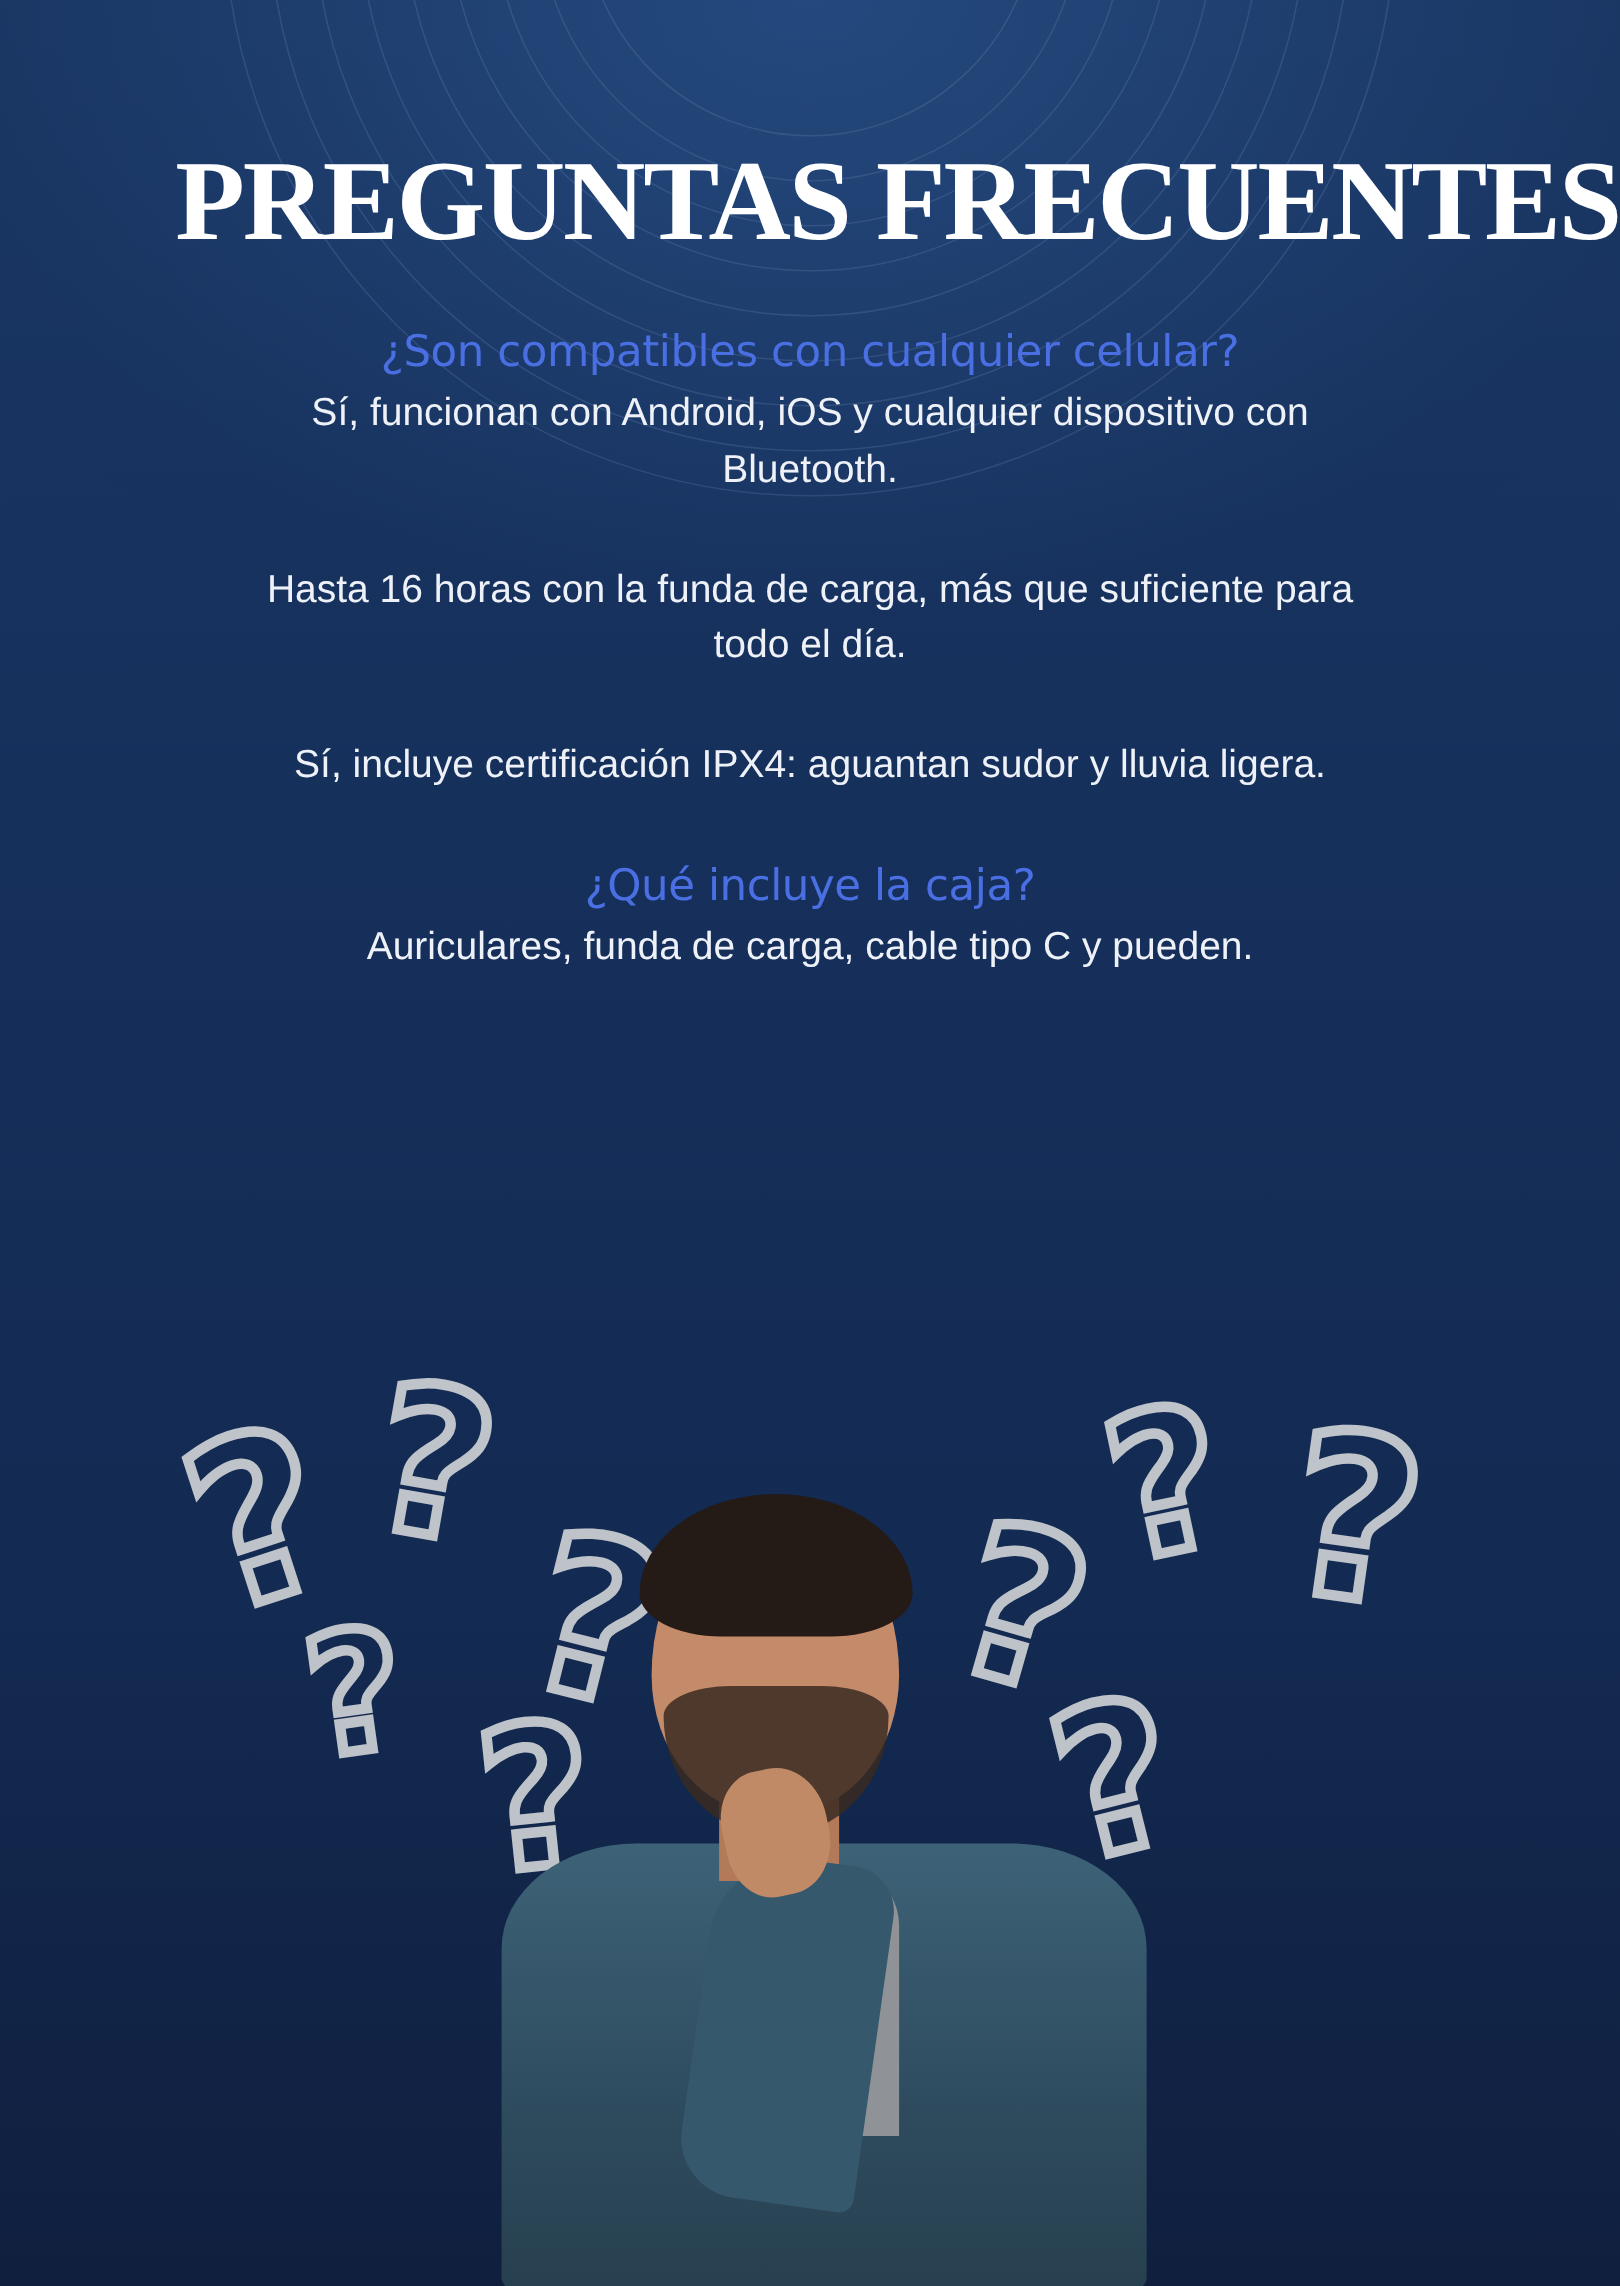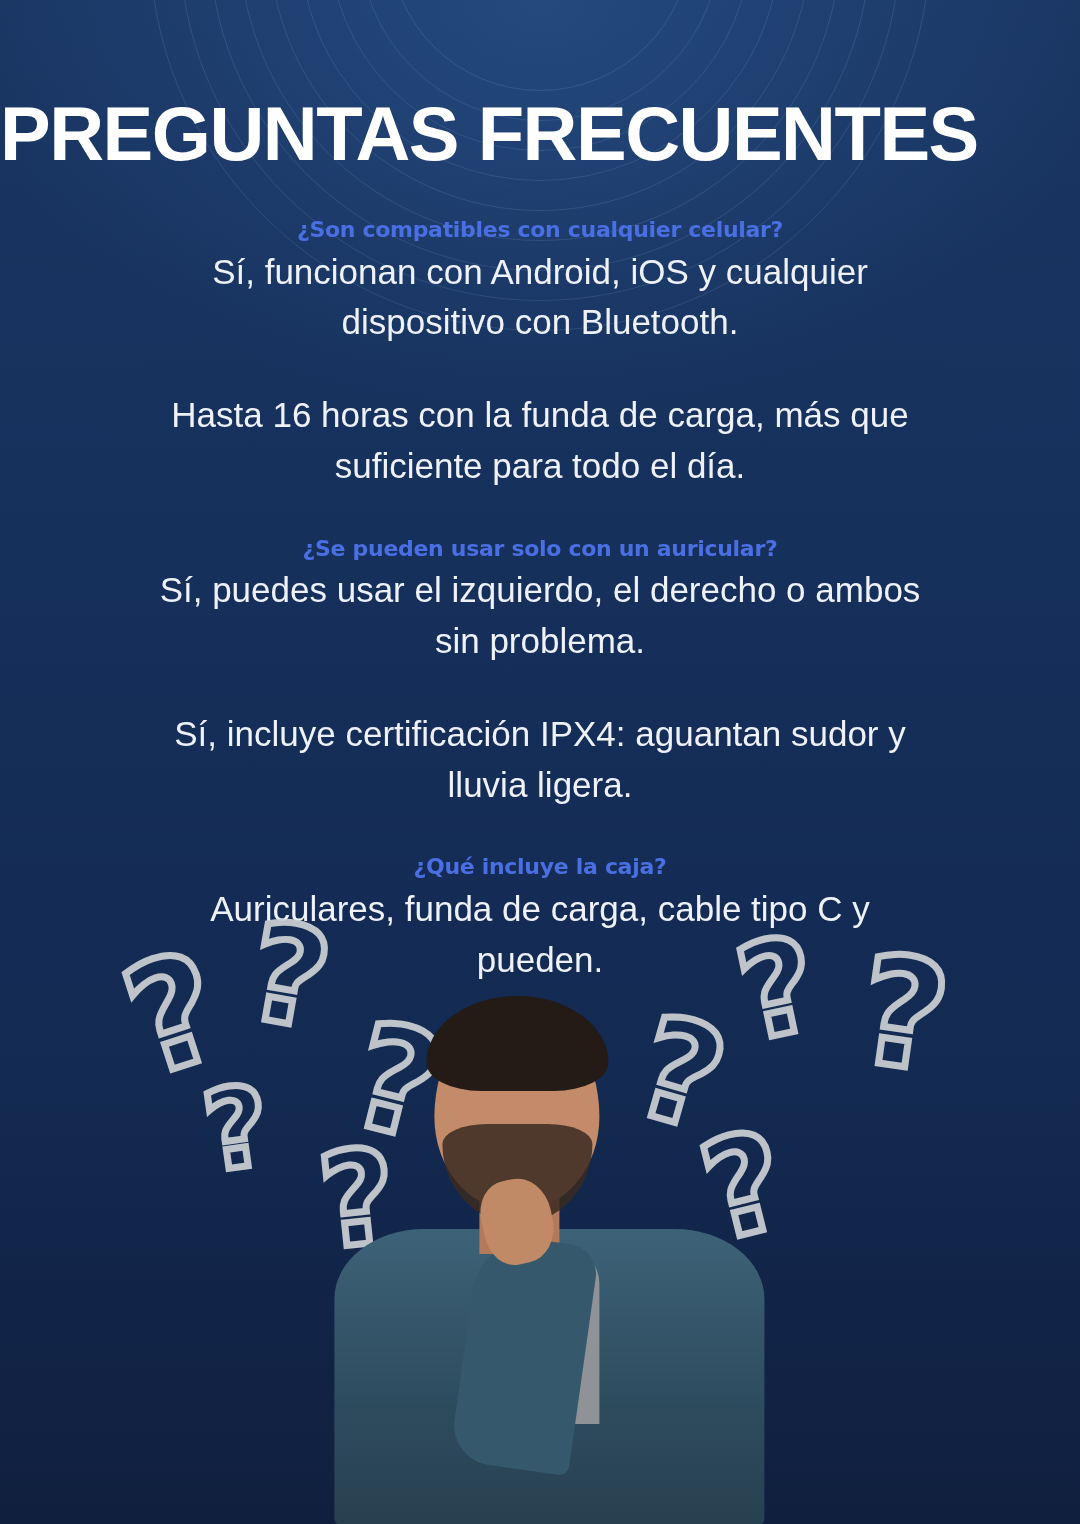--- a/index.html
+++ b/index.html
@@ -49,54 +49,54 @@
     left: 50%;
     transform: translate(-50%, -50%);
   }
 
   
   .title {
     position: absolute;
     top: 96px;
     left: 0;
     width: 1080px;
-    text-align: left;
+    text-align: right;
     color: #ffffff;
     font-size: 76px;
     font-weight: bold;
     letter-spacing: -1.5px;
     line-height: 1;
-    font-family: Liberation Sans, sans-serif;
+    font-family: Liberation Serif, serif;
     text-transform: uppercase;
   }
 
   
   .faq-list {
     position: absolute;
     top: 215px;
     left: 140px;
     width: 800px;
     text-align: center;
   }
   .faq-item {
     margin-bottom: 42px;
   }
   .faq-item:last-child { margin-bottom: 0; }
   .faq-q {
     color: #4a6fe3;
-    font-size: 22px;
-    font-weight: bold;
+    font-size: 29px;
+    font-weight: normal;
     line-height: 1.35;
     margin-bottom: 2px;
     font-family: "DejaVu Sans", "Liberation Sans", sans-serif;
     letter-spacing: -0.3px;
   }
   .faq-a {
     color: #eef2f8;
-    font-size: 35px;
+    font-size: 26px;
     line-height: 1.45;
     font-weight: 400;
     padding: 0 10px;
   }
 
   
   .illustration {
     position: absolute;
     left: 0;
     bottom: 0;
@@ -235,24 +235,20 @@
 
     <div class="faq-item">
       <div class="faq-q">¿Son compatibles con cualquier celular?</div>
       <div class="faq-a">Sí, funcionan con Android, iOS y cualquier dispositivo con Bluetooth.</div>
     </div>
 
     <div class="faq-item">
       <div class="faq-a">Hasta 16 horas con la funda de carga, más que suficiente para todo el día.</div>
     </div>
 
-    <div class="faq-item">
-      <div class="faq-q">¿Se pueden usar solo con un auricular?</div>
-      <div class="faq-a">Sí, puedes usar el izquierdo, el derecho o ambos sin problema.</div>
-    </div>
 
     <div class="faq-item">
       <div class="faq-a">Sí, incluye certificación IPX4: aguantan sudor y lluvia ligera.</div>
     </div>
 
     <div class="faq-item">
       <div class="faq-q">¿Qué incluye la caja?</div>
       <div class="faq-a">Auriculares, funda de carga, cable tipo C y pueden.</div>
     </div>
 

